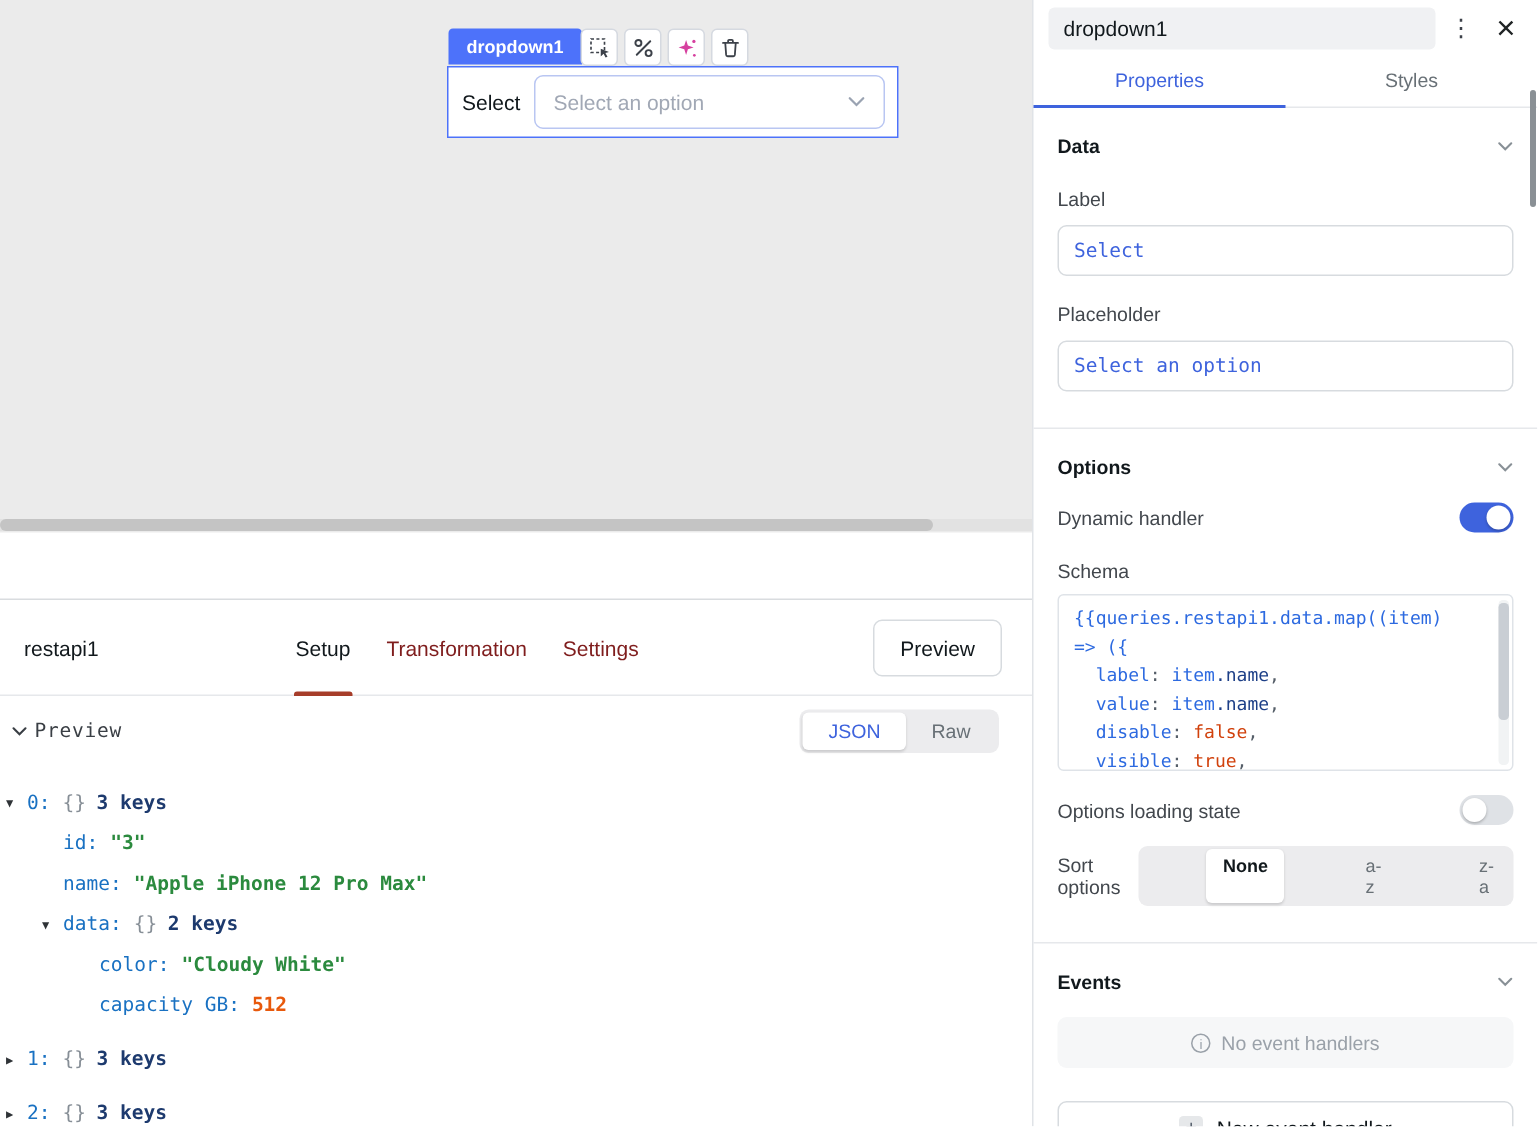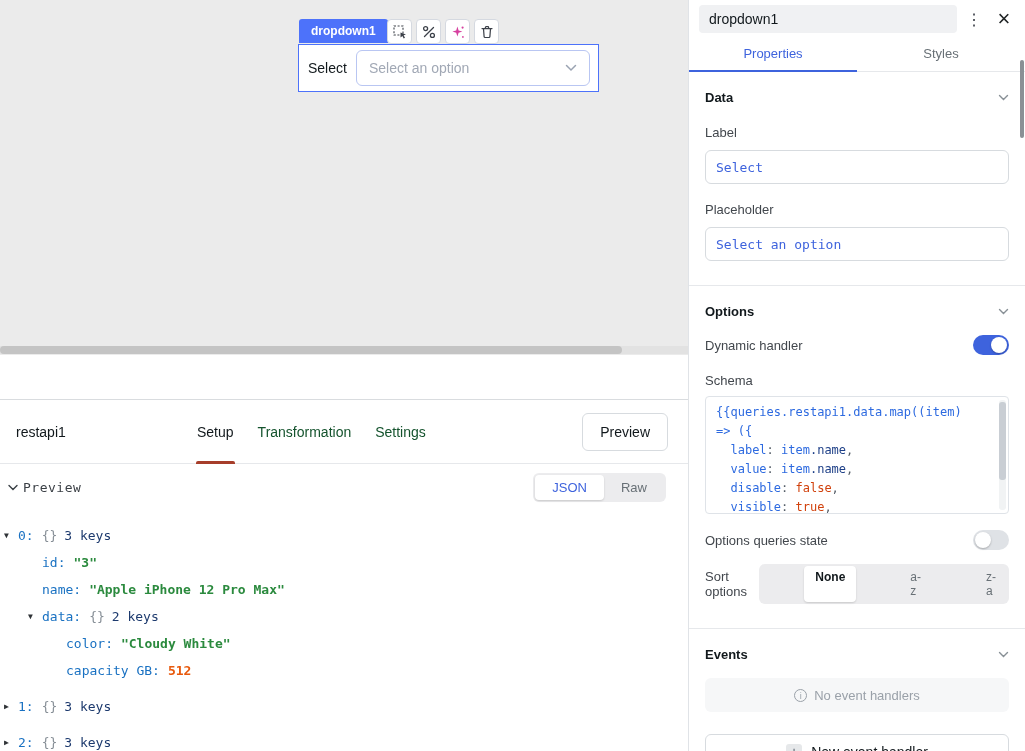--- a/index.html
+++ b/index.html
@@ -18,42 +18,42 @@
   .select-control { flex: 1; height: 36px; margin: 6px 8px 6px 2px; border: 1px solid #b9c6f2; border-radius: 6px; background: #fff; display: flex; align-items: center; justify-content: space-between; padding: 0 12px; cursor: pointer; }
   .select-placeholder { color: #a1a8b5; font-size: 14px; }
   .canvas-hscroll { position: absolute; left: 0; bottom: 1px; width: 688px; height: 8px; background: #e2e2e2; }
   .hthumb { position: absolute; left: 0; top: 0; width: 622px; height: 8px; background: #c4c4c4; border-radius: 4px; }
 
   
   .query-panel { position: absolute; left: 0; top: 355px; width: 688px; height: 396px; background: #fff; border-top: 1px solid #d9dcdf; margin-top: 44px; }
   .q-header { height: 64px; display: flex; align-items: center; padding: 0 20px 0 16px; border-bottom: 1px solid #e6e8eb; }
   .q-name { width: 180px; font-size: 14px; color: #11181c; cursor: pointer; }
   .q-tabs { height: 100%; display: flex; gap: 22px; }
-  .q-tab { display: flex; align-items: center; position: relative; font-size: 14px; color: #14532d; cursor: pointer; padding: 0 1px; }
+  .q-tab { display: flex; align-items: center; position: relative; font-size: 14px; color: #7f1d1d; cursor: pointer; padding: 0 1px; }
   .q-tab.active { color: #11181c; font-weight: 500; }
   .q-tab.active::after { content: ""; position: absolute; left: 0; right: 0; bottom: -1px; height: 3px; background: var(--setup_accent, #a63d2a); border-radius: 2px 2px 0 0; }
   .q-spacer { flex: 1; }
   .run-btn { display: flex; align-items: center; gap: 8px; height: 38px; padding: 0 15px; background: #fff; border: 1px solid #c6d3f9; border-radius: 6px; color: var(--accent, #3e63dd); font-size: 14px; font-weight: 500; font-family: inherit; cursor: pointer; margin-right: 8px; }
   .run-btn .shortcut { color: #9fb0ee; font-size: 13px; font-weight: 400; }
   .preview-btn { height: 38px; padding: 0 17px; background: #fff; border: 1px solid #d7dbdf; border-radius: 6px; color: #11181c; font-size: 14px; font-family: inherit; cursor: pointer; }
   .q-response-bar { height: 46px; display: flex; align-items: center; justify-content: space-between; padding: 0 22px 0 8px; }
   .resp-left { display: flex; align-items: center; gap: 5px; }
   .resp-title { font-family: "DejaVu Sans Mono", monospace; font-size: 13px; letter-spacing: 0.5px; color: #3a3f45; font-weight: 500; }
   .fmt-toggle { display: flex; background: #ececee; border-radius: 6px; padding: 2px; }
   .fmt { font-size: 13px; padding: 5px 17px; color: #687076; border-radius: 4px; cursor: pointer; }
   .fmt.active { background: #fff; color: var(--accent, #3e63dd); font-weight: 500; box-shadow: 0 1px 2px rgba(0,0,0,0.15); }
 
   
   #json-tree { padding: 12px 0 0 4px; font-family: "DejaVu Sans Mono", monospace; font-size: 13px; }
   .tree-row { height: 27px; display: flex; align-items: center; }
   .tree-row.gap { margin-top: 9px; }
   .expander { width: 14px; flex: none; font-size: 8px; color: #2f3337; cursor: pointer; }
   .tkey { color: var(--key_blue, #1971c2); margin-right: 8px; white-space: pre; }
   .tbrace { color: #868e96; margin-right: 7px; }
-  .tmeta { color: var(--meta_navy, #1d3a6e); font-weight: 400; }
+  .tmeta { color: var(--meta_navy, #1d3a6e); font-weight: 700; }
   .tval { font-weight: 600; white-space: pre; }
   .tval.string { color: var(--string_green, #2b8a3e); }
   .tval.number { color: var(--number_orange, #e8590c); }
 
   
   .inspector { position: absolute; left: 688px; top: 0; width: 337px; height: 751px; background: #fff; border-left: 1px solid #e0e3e7; }
   .p-header { height: 34px; display: flex; align-items: center; padding: 4px 8px 0 10px; gap: 6px; }
   .name-box { flex: 1; height: 28px; background: #f0f1f3; border-radius: 4px; display: flex; align-items: center; padding: 0 10px; font-size: 14px; color: #11181c; cursor: text; }
   .kebab { width: 22px; text-align: center; font-size: 16px; color: #3c4149; cursor: pointer; }
   .close { width: 26px; text-align: center; font-size: 22px; line-height: 26px; color: #202425; cursor: pointer; }
@@ -259,21 +259,21 @@
             <div class="code-line"><span class="r-plain">  </span><span class="r-blue">label</span><span class="r-plain">: </span><span class="r-blue">item</span><span class="r-navy">.name</span><span class="r-plain">,</span></div>
             <div class="code-line"><span class="r-plain">  </span><span class="r-blue">value</span><span class="r-plain">: </span><span class="r-blue">item</span><span class="r-navy">.name</span><span class="r-plain">,</span></div>
             <div class="code-line"><span class="r-plain">  </span><span class="r-blue">disable</span><span class="r-plain">: </span><span class="r-orange">false</span><span class="r-plain">,</span></div>
             <div class="code-line"><span class="r-plain">  </span><span class="r-blue">visible</span><span class="r-plain">: </span><span class="r-orange">true</span><span class="r-plain">,</span></div>
           </div>
         <div class="code-scroll">
             <div class="code-thumb"></div>
           </div>
       </div>
       <div class="toggle-row">
-        <span class="row-label">Options queries state</span>
+        <span class="row-label">Options loading state</span>
         <span class="toggle off">
             <span class="knob"></span>
           </span>
       </div>
       <div class="toggle-row sort-row">
         <span class="row-label">Sort options</span>
         <div class="segmented">
           <span class="seg active">None</span>
           <span class="seg">a-z</span>
           <span class="seg">z-a</span>

